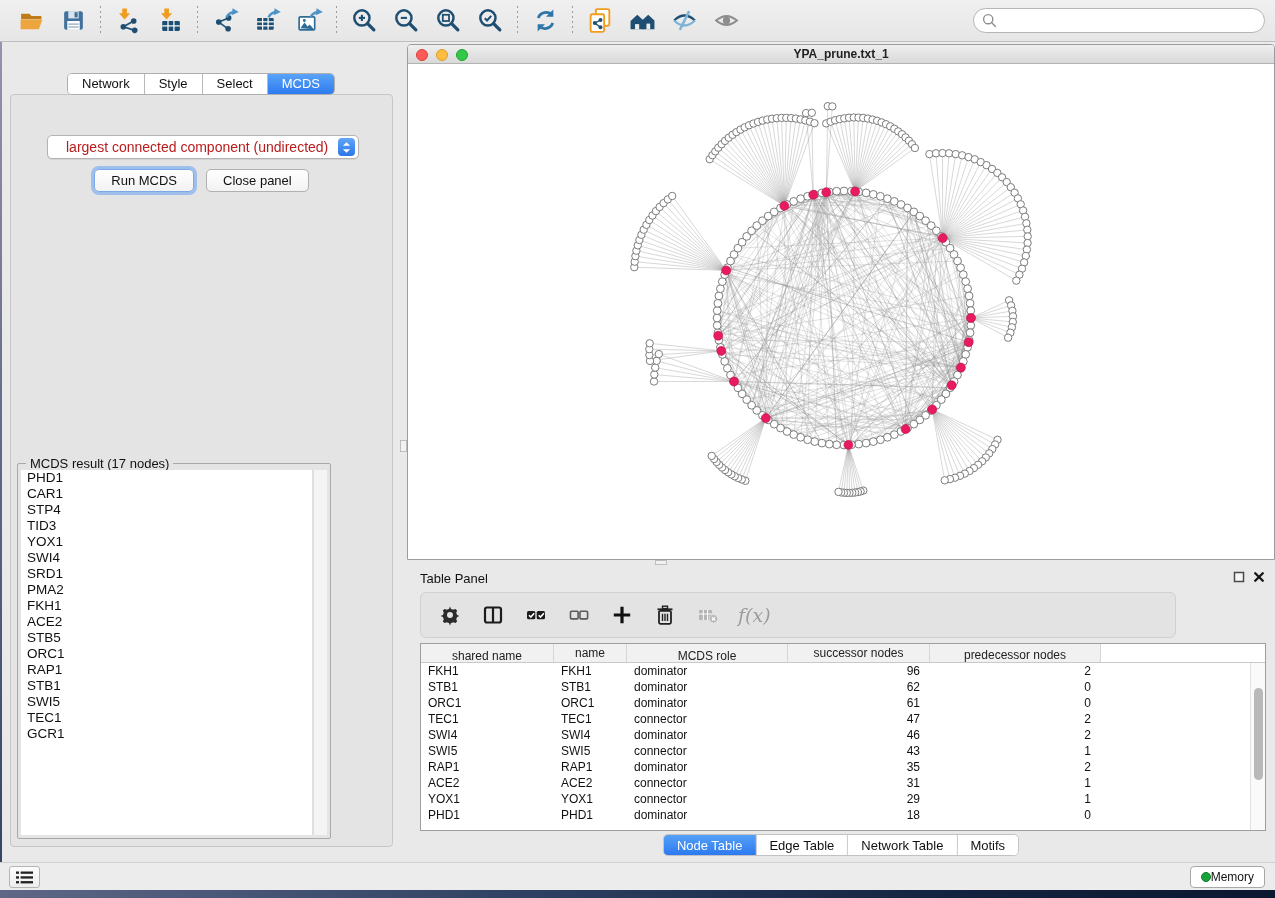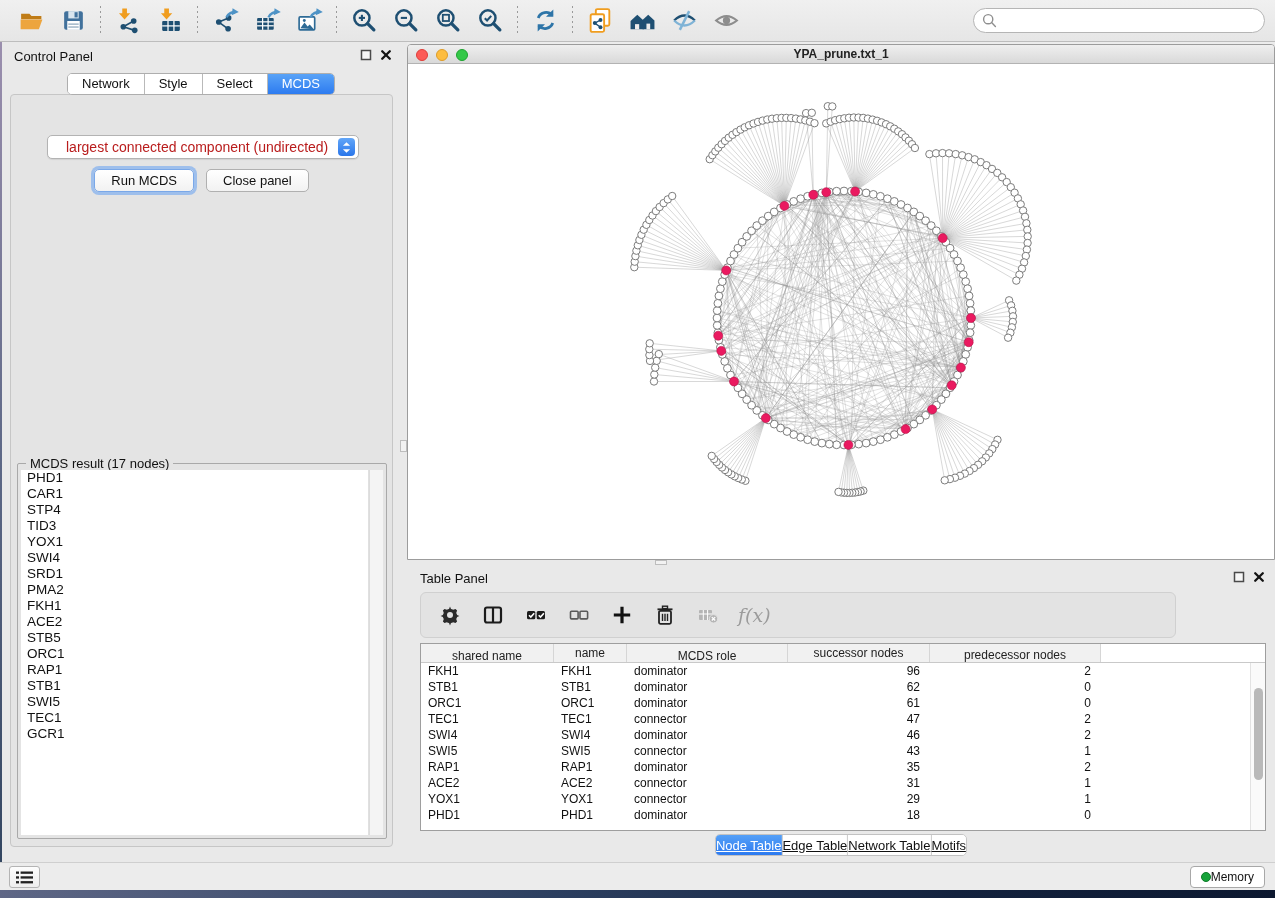--- a/index.html
+++ b/index.html
@@ -56,21 +56,21 @@
   .combo-stepper { width:17px; height:18px; margin-right:3px; border-radius:4px;
     background:linear-gradient(#62a6f8,#2a76ea); display:flex; flex-direction:column;
     align-items:center; justify-content:center; gap:1px; }
   .combo-stepper svg { width:9px; height:6px; display:block; }
   .btn-row { position:absolute; left:0; top:74px; width:100%; display:flex; justify-content:center; gap:12px; }
   .mac-btn { height:23px; padding:0 16px; background:linear-gradient(#ffffff,#f2f2f2);
     border:1px solid #b0b0b0; border-radius:5px; font-size:13px; color:#111;
     font-family:"Liberation Sans",sans-serif; }
   .mac-btn.focused { box-shadow:0 0 0 3px rgba(120,170,240,0.65); border-color:#7aa8e8; }
 
-  .result-group { position:absolute; left:6px; top:368px; width:370px; height:376px;
+  .result-group { position:absolute; left:6px; top:368px; width:314px; height:376px;
     border:1px solid #a9a9a9; border-radius:2px; }
   .result-legend { position:absolute; left:8px; top:-8px; background:#e4e4e4; padding:0 4px;
     font-size:13px; color:#111; }
   .result-list { position:absolute; left:3px; top:6px; right:17px; bottom:3px; background:#fff;
     border-right:1px solid #e0e0e0; overflow:hidden; }
   .result-item { font-size:13.5px; color:#111; line-height:16px; padding-left:6px; }
   .result-scroll { position:absolute; right:3px; top:6px; width:14px; bottom:3px;
     background:#f4f4f4; border-left:1px solid #dcdcdc; }
 
   
@@ -120,22 +120,22 @@
   .td { font-size:12px; color:#111; line-height:16px; white-space:nowrap; overflow:hidden; }
   .td.l { text-align:left; padding-left:7px; }
   .td.r { text-align:right; padding-right:10px; }
   .tbl-scroll { position:absolute; right:0; top:19px; width:15px; bottom:0;
     background:#fafafa; border-left:1px solid #e2e2e2; }
   .tbl-thumb { position:absolute; left:3px; top:25px; width:9px; height:92px;
     background:#b9b9b9; border-radius:5px; }
 
   .tp-tabs { position:absolute; left:50%; transform:translateX(-50%); top:269px; height:22px;
     display:flex; background:#fff; border:1px solid #c2c2c2; border-radius:5px; overflow:hidden; }
-  .tp-tab { padding:0 0; font-size:13px; color:#111; display:flex; align-items:center;
-    border-right:1px solid #c6c6c6; background:#fff;text-decoration:underline; }
+  .tp-tab { padding:0 13px; font-size:13px; color:#111; display:flex; align-items:center;
+    border-right:1px solid #c6c6c6; background:#fff; }
   .tp-tab:last-child { border-right:none; }
   .tp-tab.active { background:linear-gradient(#55a0f7,#2c7af0); color:#fff; }
 
   
   .status-bar { position:absolute; left:0; top:862px; width:1275px; height:28px;
     background:#ececec; border-top:1px solid #cfcfcf; }
   .list-btn { position:absolute; left:9px; top:3px; width:31px; height:22px;
     background:linear-gradient(#fdfdfd,#eeeeee); border:1px solid #b4b4b4; border-radius:3px;
     display:flex; align-items:center; justify-content:center; }
   .list-btn svg { width:17px; height:13px; }
@@ -350,35 +350,20 @@
               <line x1="9.6" y1="9.6" x2="13.4" y2="13.4" stroke="#8e8e8e" stroke-width="1.4" stroke-linecap="round"></line>
             </svg>
         </span>
         <input class="search-input" type="text" placeholder="" style="">
       </div>
     </div>
 
     <div class="edge-strip"></div>
 
     <div class="control-panel">
-      <div class="panel-head">
-        <span class="panel-title">Control Panel</span>
-        <span class="panel-btns">
-          <span class="mini-btn">
-            <svg viewBox="0 0 12 12">
-                <rect x="1.5" y="1.5" width="9" height="9" fill="#f7f7f7" stroke="#4a4a4a" stroke-width="1.5"></rect>
-              </svg>
-          </span>
-          <span class="mini-btn">
-            <svg viewBox="0 0 12 12">
-                <path d="M2.2 2.2l7.6 7.6M9.8 2.2l-7.6 7.6" stroke="#141414" stroke-width="2.3" stroke-linecap="round"></path>
-              </svg>
-          </span>
-        </span>
-      </div>
       <div class="cp-tabs" id="cp-tabs">
           <div class="cp-tab">Network</div>
           <div class="cp-tab">Style</div>
           <div class="cp-tab">Select</div>
           <div class="cp-tab active">MCDS</div>
         </div>
       <div class="cp-card">
         <div class="combo">
           <span class="combo-value">largest connected component (undirected)</span>
           <span class="combo-stepper">

